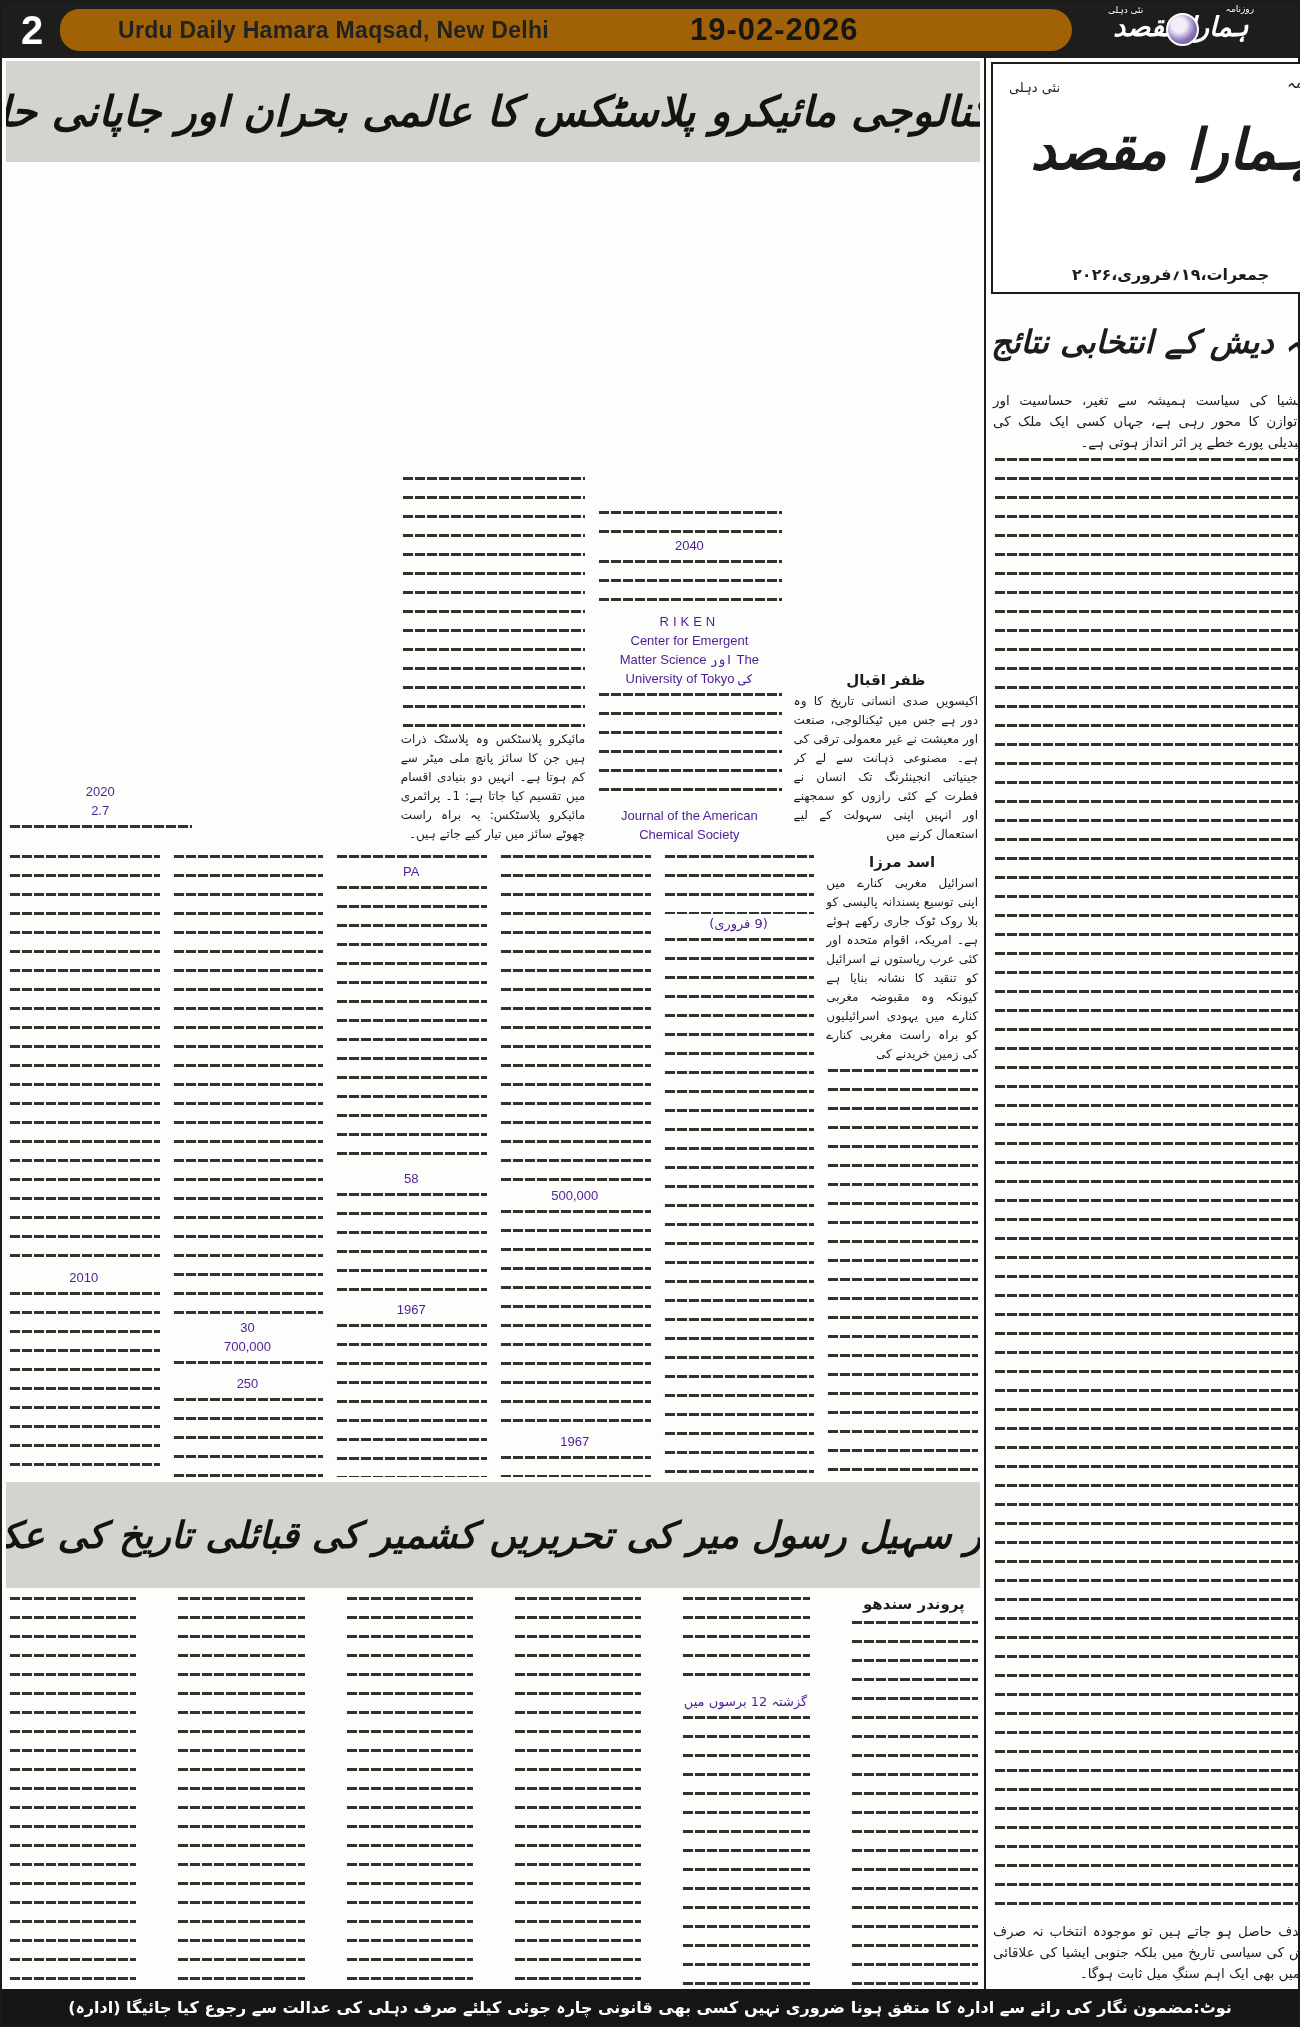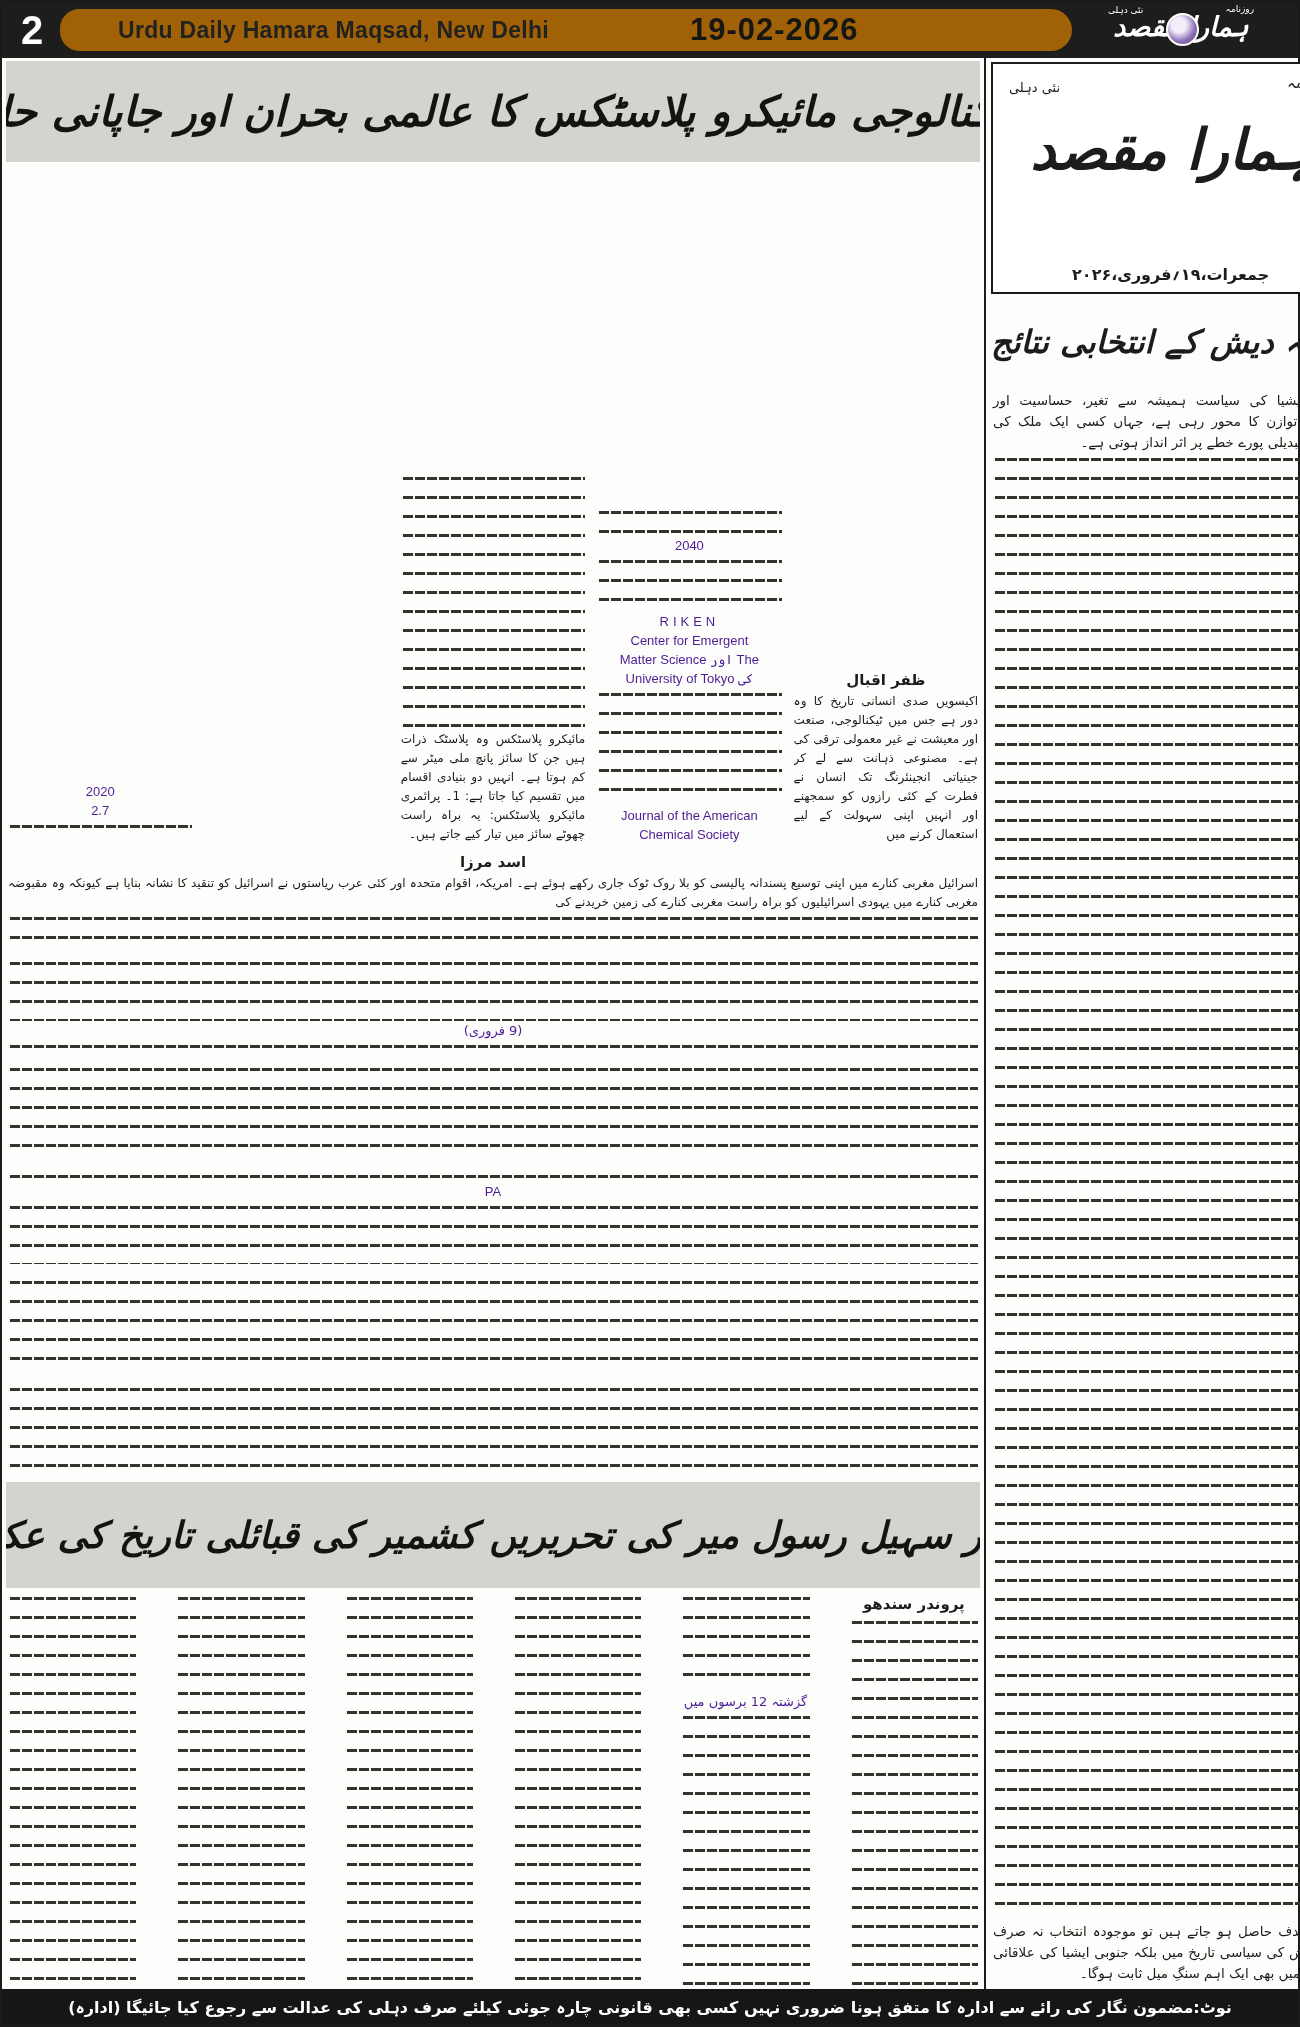--- a/index.html
+++ b/index.html
@@ -30,21 +30,21 @@
   .main { width:982px; display:flex; flex-direction:column; padding:2px 3px 0 3px; min-height:0; }
 
   .band { background:#d5d3cf; margin:1px 1px 2px; display:flex; align-items:center; justify-content:center;
           direction:rtl; font-weight:bold; font-style:italic; color:#131311;
           flex-shrink:0; overflow:hidden; white-space:nowrap; }
   .band1 { height:101px; font-size:42px; }
   .band2 { height:104px; font-size:40px; }
   .band3 { height:106px; font-size:37px; }
 
   .art-body { display:flex; direction:rtl; gap:12px; padding:2px 3px 4px; overflow:hidden; flex-shrink:0; }
-  .b1 { height:684px;align-items:flex-end; } .b2 { height:633px;flex-direction:column; } .b3 { flex:1; min-height:0;gap:40px; }
+  .b1 { height:684px;align-items:flex-end; } .b2 { height:633px; } .b3 { flex:1; min-height:0;gap:40px; }
   .col { flex:1 1 0; min-width:0; display:flex; flex-direction:column; overflow:hidden; }
 
   .sim { flex-shrink:0;
          background-image:
            repeating-linear-gradient(90deg, rgba(253,253,251,.95) 0 2px, rgba(253,253,251,0) 2px 12px),
            repeating-linear-gradient(180deg, rgba(0,0,0,0) 0 5px, #32322e 5px 8px, rgba(0,0,0,0) 8px 19px); }
   .grow { flex:1 1 auto; }
 
   .urdu { direction:rtl; font-family:"DejaVu Sans",sans-serif; }
   .body-text { font-size:12px; line-height:19px; text-align:justify; flex-shrink:0; overflow:hidden; }

